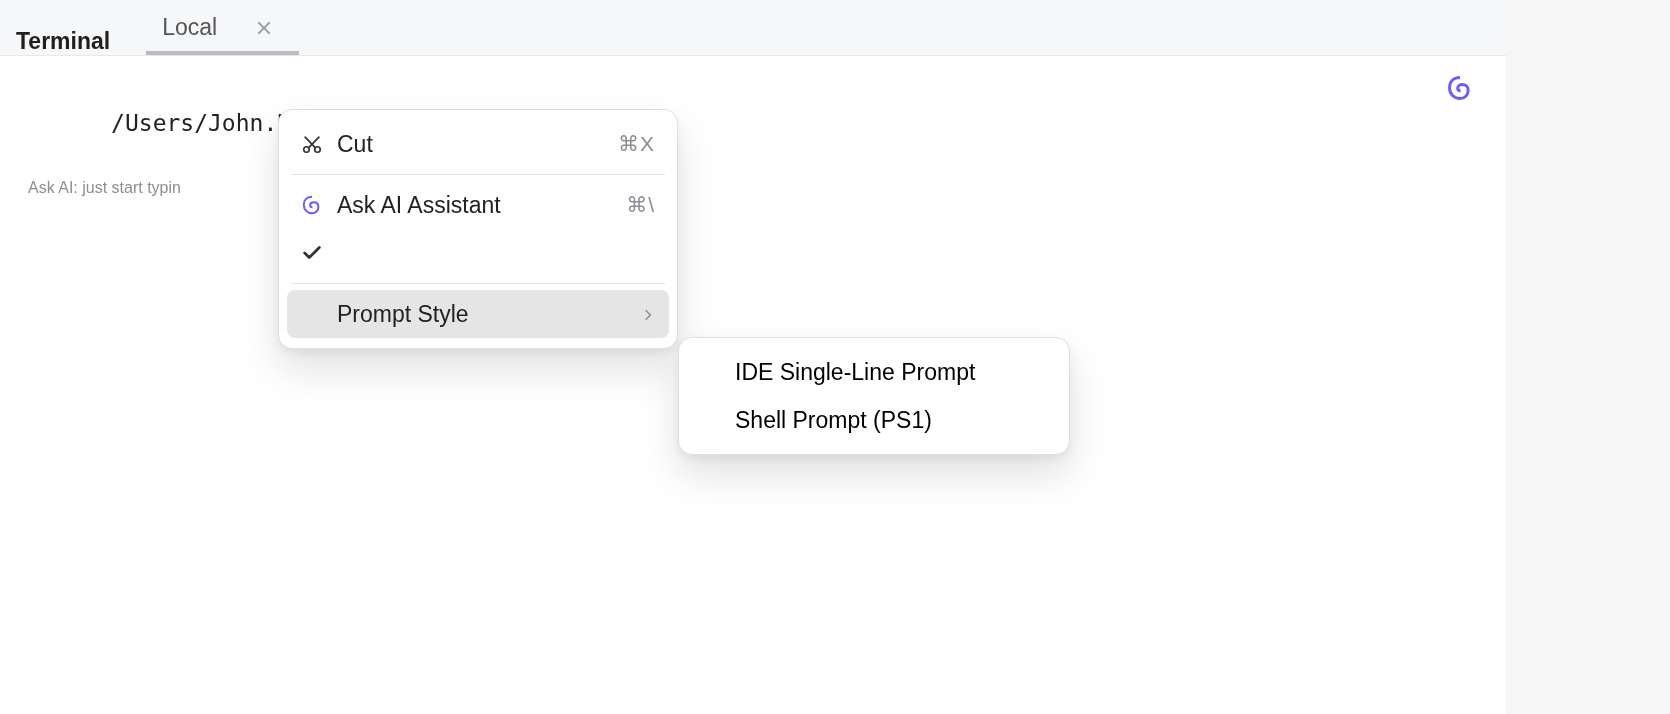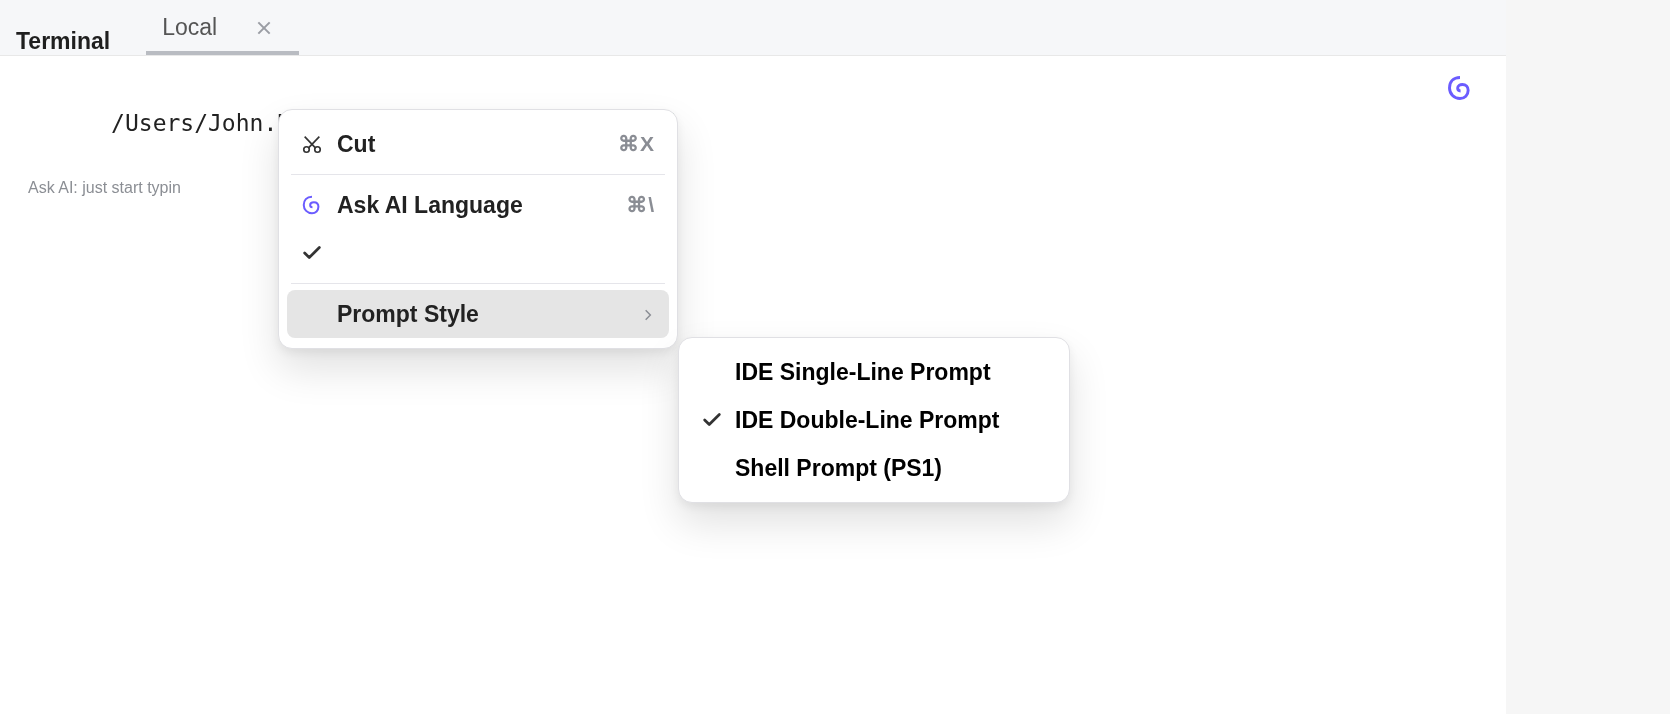--- a/index.html
+++ b/index.html
@@ -96,21 +96,20 @@
   
   .menu {
     position: absolute;
     background: #ffffff;
     border: 1px solid #e0e0e4;
     border-radius: 14px;
     box-shadow: 0 20px 40px rgba(0,0,0,0.12), 0 4px 10px rgba(0,0,0,0.06);
     padding: 10px 8px;
     font-size: 23px;
     font-family: -apple-system, BlinkMacSystemFont, sans-serif;
-    font-weight: bold;
   }
   .menu.main {
     left: 278px;
     top: 109px;
     width: 400px;
   }
   .menu.sub {
     left: 678px;
     top: 337px;
     width: 392px;
@@ -227,21 +226,21 @@
 
 
     <div class="menu-sep"></div>
 
     <div class="menu-item">
       <span class="mi-icon">
         <svg viewBox="0 0 24 24" width="22" height="22">
             <path d="M12 3 C6 3 3 7 3 12 C3 17 7 21 12 21 C16 21 19 18 19 14 C19 11 17 9 14 9 C12 9 10 10 10 12 C10 13.5 11 14.5 12.5 14.5" stroke="#6b5cff" fill="none" stroke-width="2.2"></path>
           </svg>
       </span>
-      <span>Ask AI Language</span>
+      <span>Ask AI Assistant</span>
       <span class="mi-spacer"></span>
       <span class="mi-shortcut">⌘\</span>
     </div>
 
     <div class="menu-item">
       <span class="mi-icon">
         <svg width="22" height="22" viewBox="0 0 24 24" fill="none" stroke="#333" stroke-width="3" stroke-linecap="round" stroke-linejoin="round">
             <path d="M4 12l5 5L20 6"></path>
           </svg>
       </span>
@@ -259,27 +258,19 @@
           </svg>
       </span>
     </div>
   </div>
 
   <div class="menu sub">
     <div class="sub-item">
       <span class="lead"></span>
       <span>IDE Single-Line Prompt</span>
     </div>
-    <div class="sub-item highlight-sub">
-      <span class="lead">
-        <svg width="22" height="22" viewBox="0 0 24 24" fill="none" stroke="#333" stroke-width="3" stroke-linecap="round" stroke-linejoin="round">
-            <path d="M4 12l5 5L20 6"></path>
-          </svg>
-      </span>
-      <span>IDE Double-Line Prompt</span>
-    </div>
     <div class="sub-item">
       <span class="lead"></span>
       <span>Shell Prompt (PS1)</span>
     </div>
   </div>
 
 </div>
 
 </body></html>

